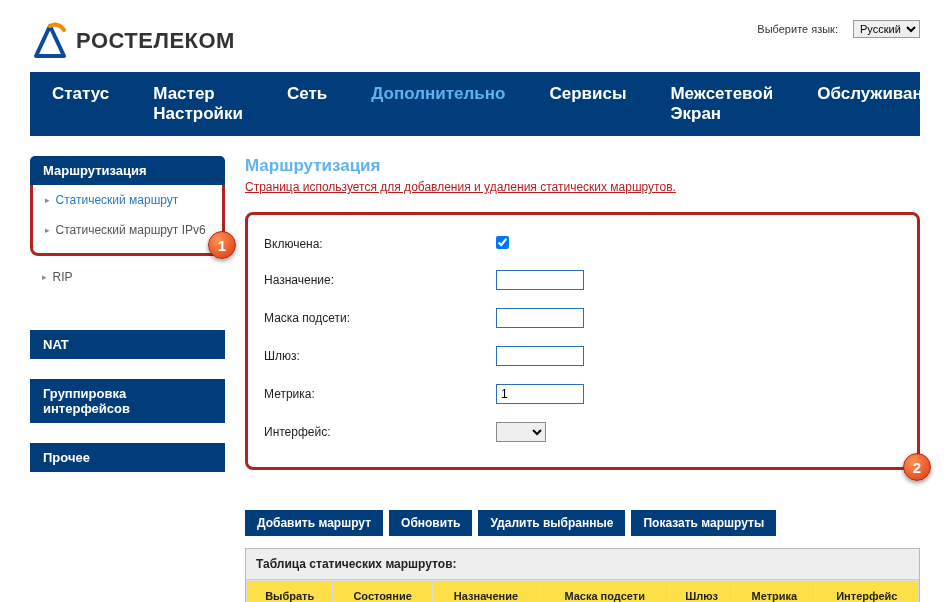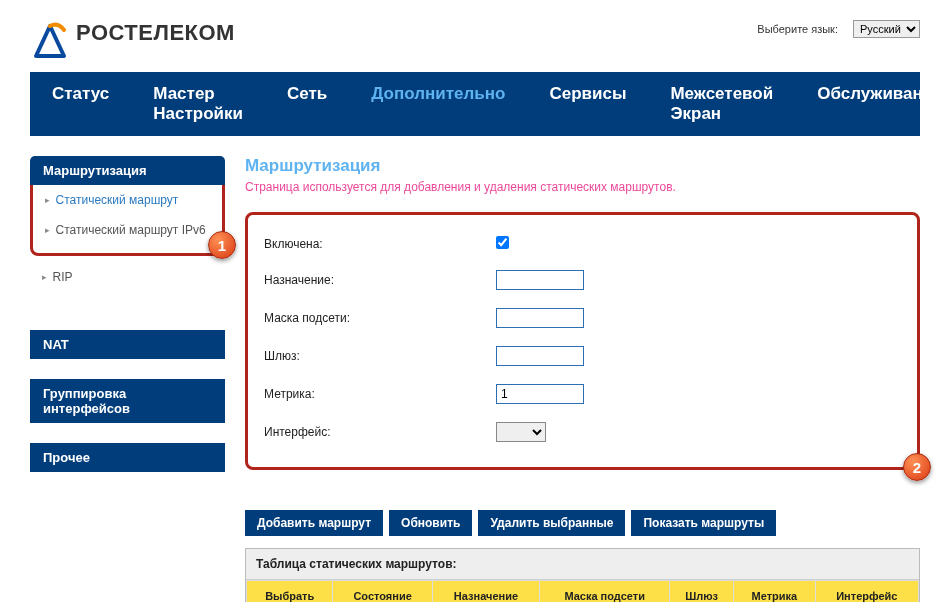--- a/index.html
+++ b/index.html
@@ -1,19 +1,19 @@
 <!DOCTYPE html>
 <html><head>
   <meta charset="utf-8">
   <style>
     * { box-sizing: border-box; margin: 0; padding: 0; }
     body { font-family: Arial, sans-serif; font-size: 12px; background: #fff; width: 950px; height: 602px; position: relative; }
     .wrap { padding: 20px 30px 0; }
     .topbar { display: flex; justify-content: space-between; align-items: flex-start; margin-bottom: 10px; }
-    .logo { display: flex; gap: 6px; }
+    .logo { display: flex; align-items: center; gap: 6px; }
     .logo-text { font-size: 22px; font-weight: bold; color: #333; letter-spacing: 0.5px; }
     .lang { font-size: 11px; color: #333; display: flex; align-items: center; gap: 15px; }
     .lang select { font-size: 11px; padding: 1px 2px; border: 1px solid #999; }
     .nav { background: #003d7a; display: flex; padding: 0; }
     .nav-item { color: #fff; font-size: 17px; font-weight: bold; padding: 12px 22px; cursor: pointer; }
     .nav-item.active { color: #5fb3f0; }
     .content { display: flex; gap: 20px; margin-top: 20px; justify-content: flex-end; }
     .sidebar { width: 195px; flex-shrink: 0; }
     .side-head { background: #003d7a; color: #fff; font-weight: bold; font-size: 13px; padding: 7px 13px; margin-top: 20px; }
     .sidebox { border: 3px solid #b0241b; border-radius: 8px; padding-bottom: 8px; position: relative; margin-bottom: 6px; }
@@ -22,21 +22,21 @@
     .side-link.active { color: #2a7ac0; }
     .side-link .arrow { color: #888; font-size: 9px; }
     .side-plain { padding: 8px 12px; display: flex; align-items: center; gap: 6px; color: #555; cursor: pointer; }
     .side-plain .arrow { color: #888; font-size: 9px; }
     .side-stack .side-head { margin-bottom: 1px; }
     .marker { position: absolute; width: 28px; height: 28px; border-radius: 50%; background: radial-gradient(circle at 35% 30%, #ff9155, #d93812); color: #fff; font-weight: bold; font-size: 15px; display: flex; align-items: center; justify-content: center; box-shadow: 0 2px 4px rgba(0,0,0,.4); border: 1px solid #a62a0e; }
     .marker1 { right: -14px; bottom: -6px; }
     .marker2 { right: -14px; bottom: -14px; }
     .main { flex: 1; }
     .page-title { color: #5fb3f0; font-size: 17px; font-weight: bold; margin-bottom: 4px; }
-    .page-sub { color: #ec4899; font-size: 12px; margin-bottom: 18px; }
+    .page-sub { color: #b91c1c; font-size: 12px; margin-bottom: 18px; text-decoration: underline; }
     .form-box { border: 3px solid #b0241b; border-radius: 8px; padding: 12px 12px 16px; position: relative; margin-bottom: 12px; }
     .frow { display: flex; align-items: center; padding: 9px 4px; }
     .flabel { width: 232px; font-weight: normal; color: #222; font-size: 12px; }
     .fctrl input[type="text"] { width: 88px; border: 1px solid #2a6fb5; padding: 2px 4px; font-size: 12px; height: 20px; }
     .fctrl select { width: 50px; border: 1px solid #888; font-size: 12px; height: 20px; }
     .fctrl input[type="checkbox"] { }
     .btn-row { display: flex; gap: 6px; margin-bottom: 12px; }
     .btn { background: #003d7a; color: #fff; border: none; padding: 6px 12px; font-size: 12px; font-weight: bold; cursor: pointer; margin-top: 28px; }
     .tbl-box { border: 1px solid #bbb; }
     .tbl-title { background: #eee; padding: 8px 10px; font-weight: bold; font-size: 12px; color: #222; border-bottom: 1px solid #ccc; }

